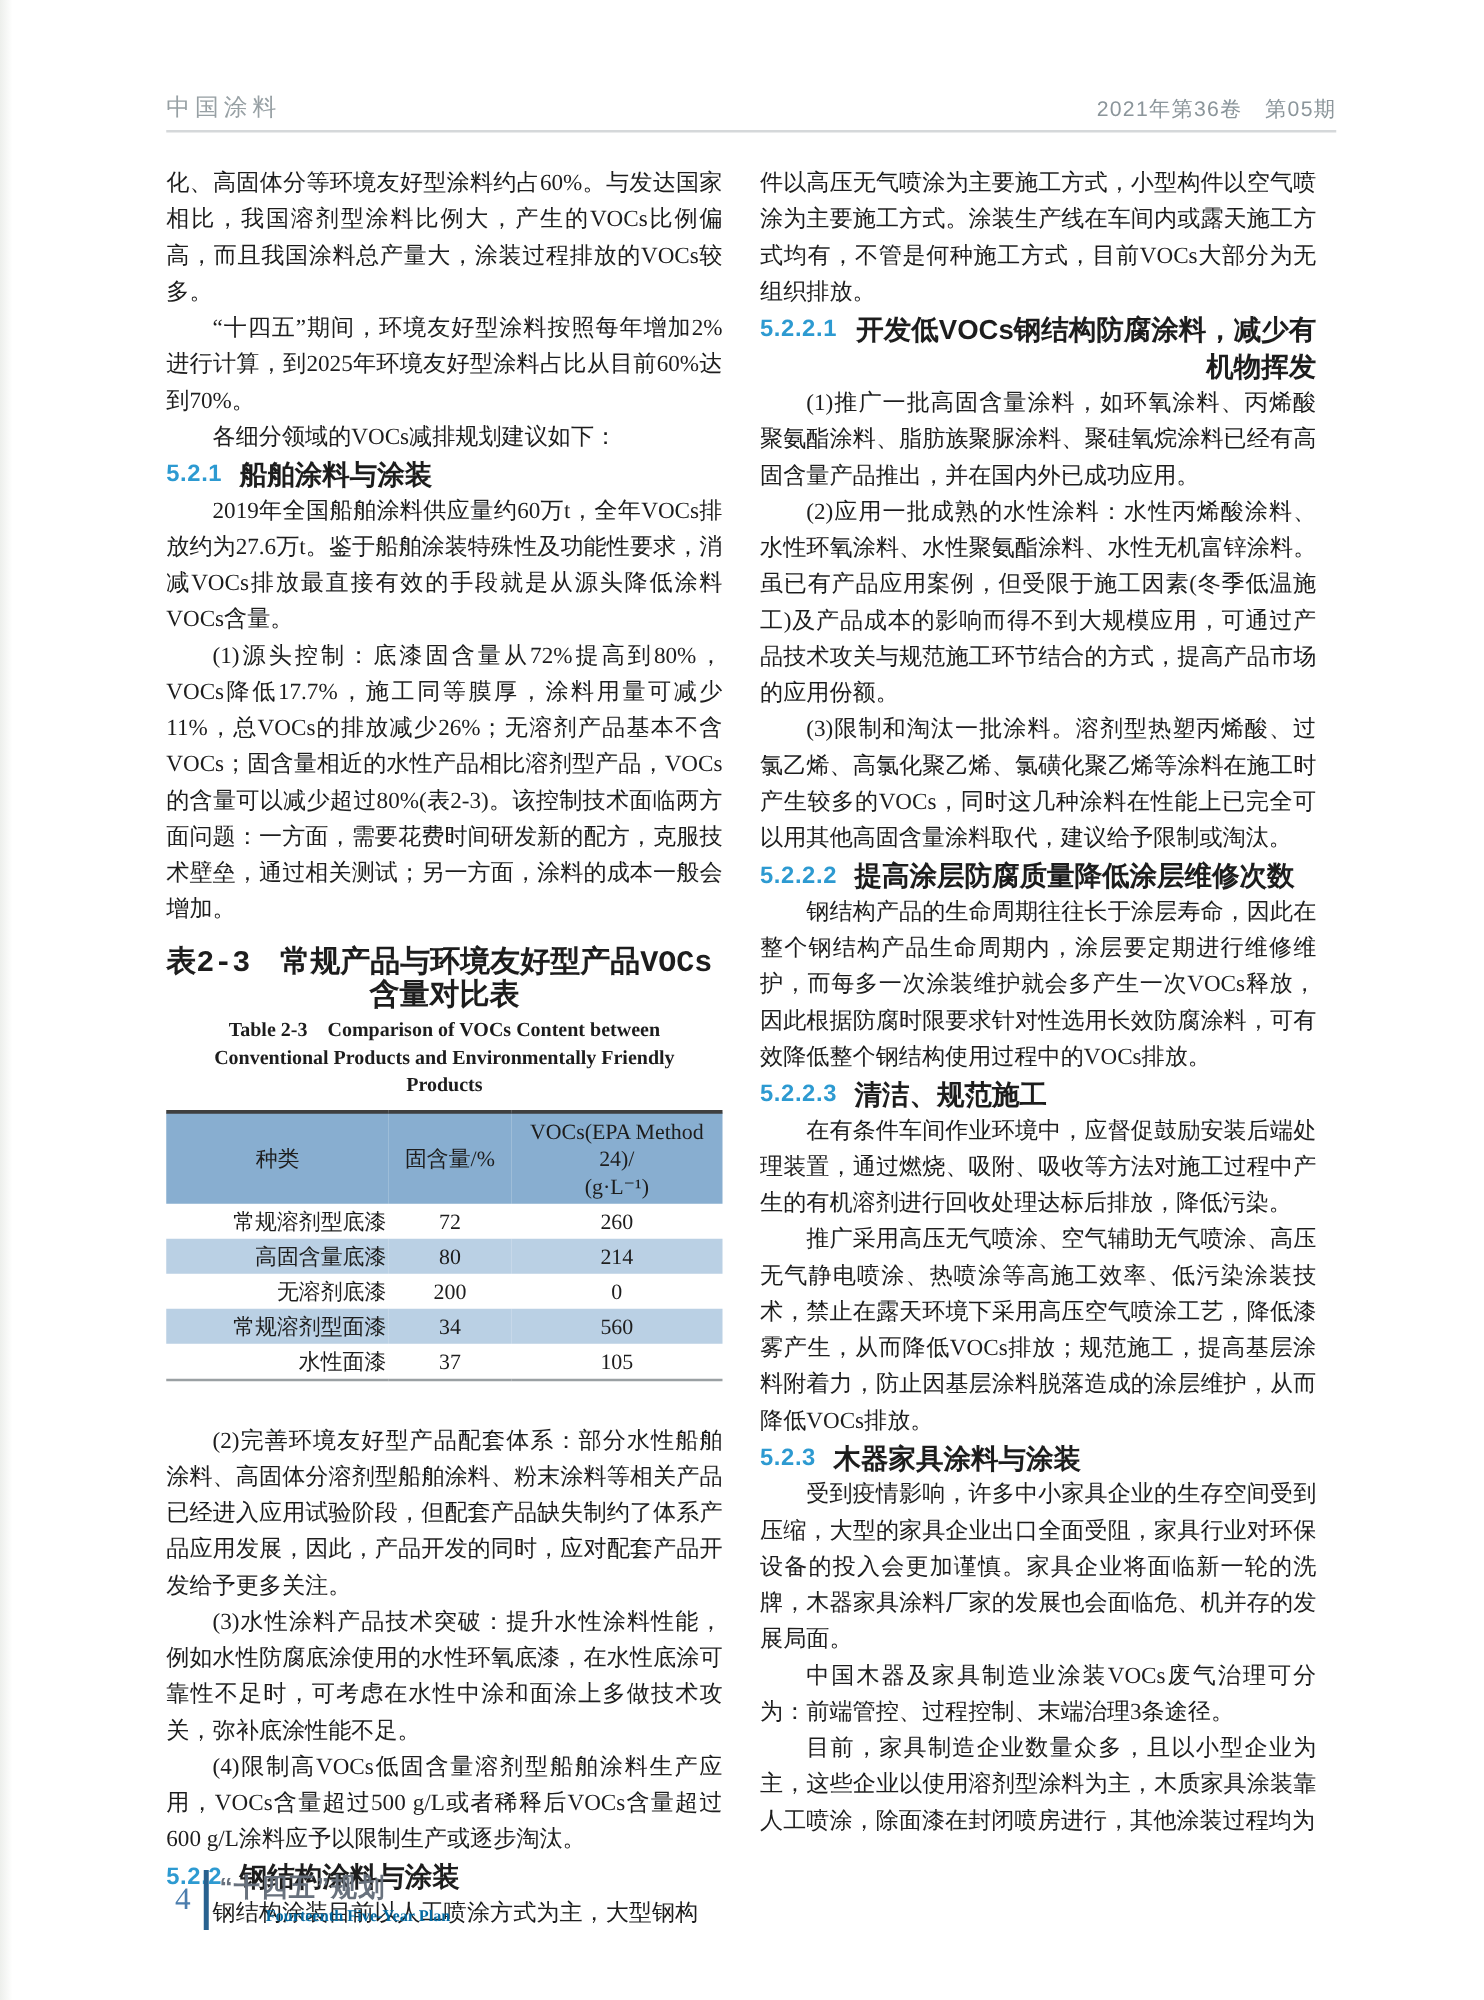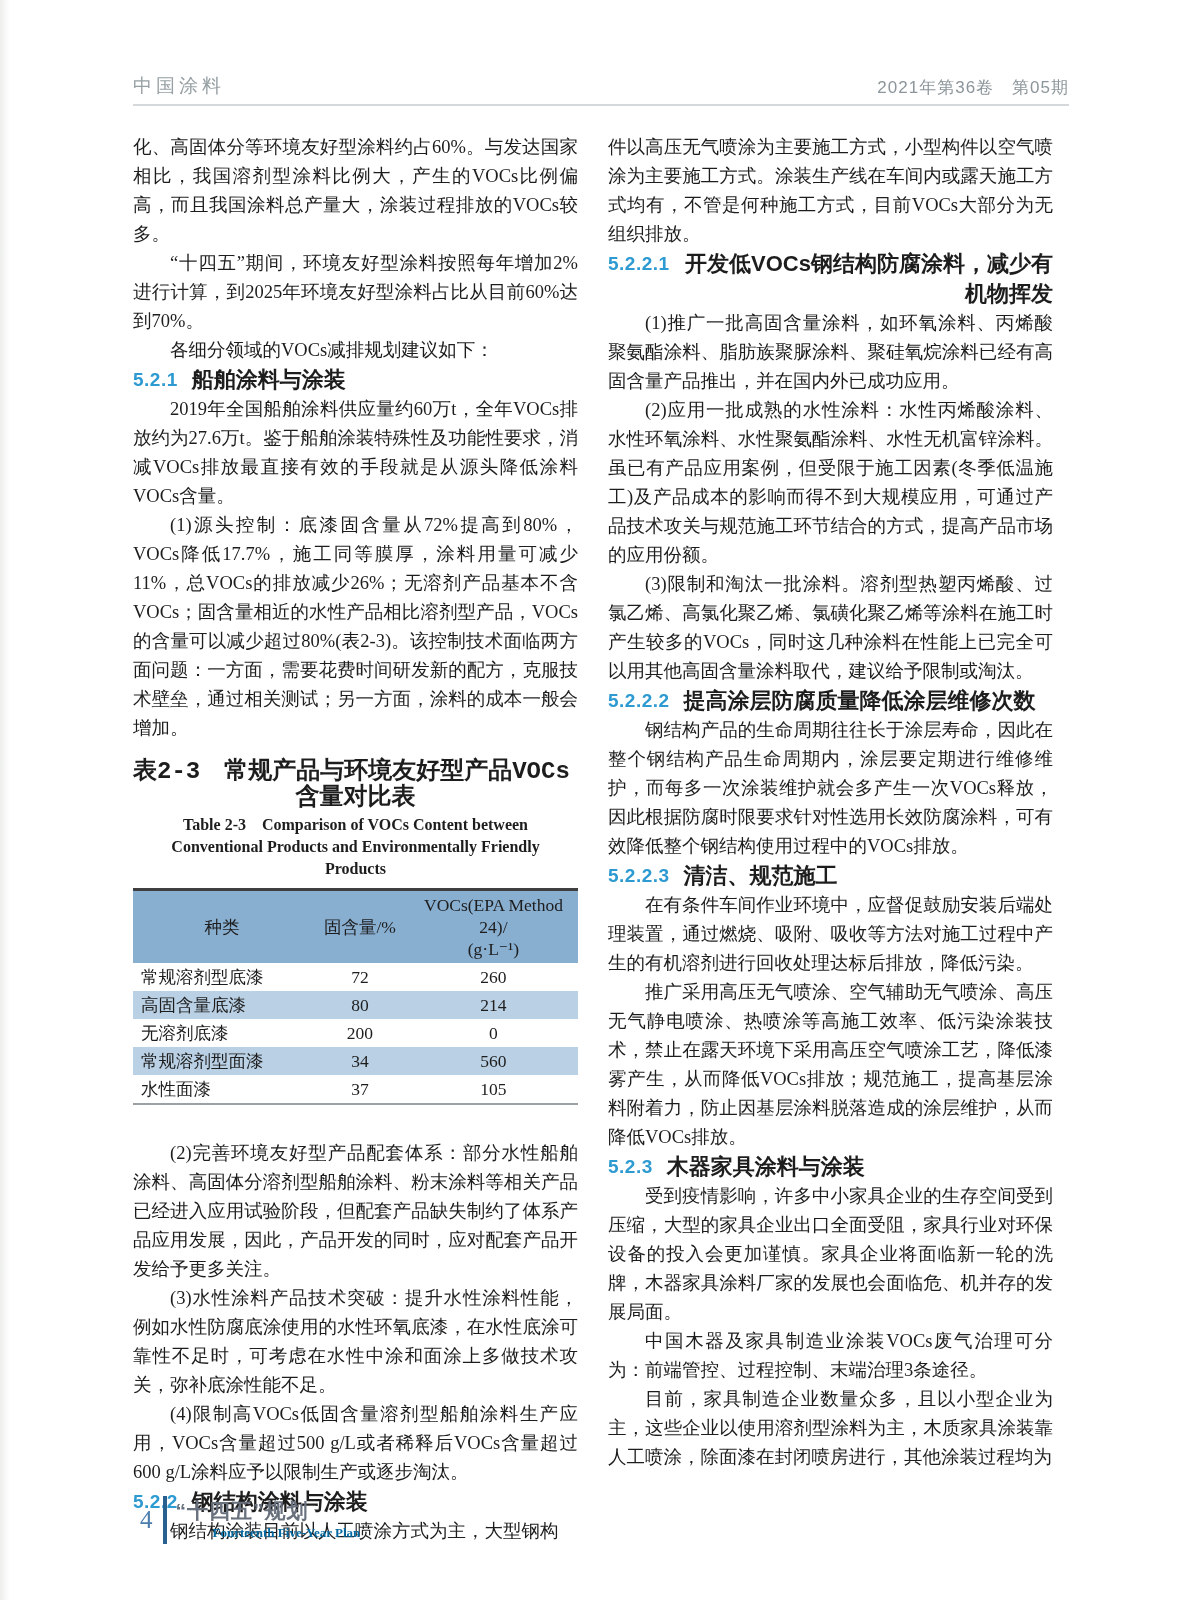--- a/index.html
+++ b/index.html
@@ -45,21 +45,21 @@
     font-family:Liberation Mono, monospace; }
   .tcap-en { text-align:center; text-align-last:center; font-weight:700; font-size:16px; line-height:22px;
     width:410px; margin:3px auto 8px; }
   table { width:100%; border-collapse:collapse;
     border-top:3px solid #3f3f3f; border-bottom:2px solid #9aa0a3;
     font-size:17.5px; }
   thead th { background:#88aed0; font-weight:400; padding:3px 2px; line-height:22px;
     text-align:center; vertical-align:middle; }
   th.c1 { width:40%; } th.c2 { width:22%; } th.c3 { width:38%; }
   tbody td { padding:3px 2px; line-height:22px; text-align:center; }
-  tbody td.c1 { text-align:left; padding-left:8px;font-family:Liberation Serif, serif; }
+  tbody td.c1 { text-align:right; padding-left:8px;font-family:Liberation Serif, serif; }
   tbody tr.alt { background:#bad0e4; }
 
   
   .pg-footer { position:absolute; left:140px; top:1496px;
     display:flex; align-items:center; }
   .pgnum { font-size:25px; color:#4b7dad; margin-right:10px; }
   .fbar { width:4px; height:48px; background:#28618f; margin-right:9px; flex:none; }
   .fcn { font-size:21px; font-weight:700; color:#68717d; letter-spacing:1px; line-height:26px;
     font-family:"Liberation Sans","DejaVu Sans",sans-serif; }
   .fen { font-size:13px; font-weight:700; color:#0369a1; line-height:18px;padding-left:37px; }

